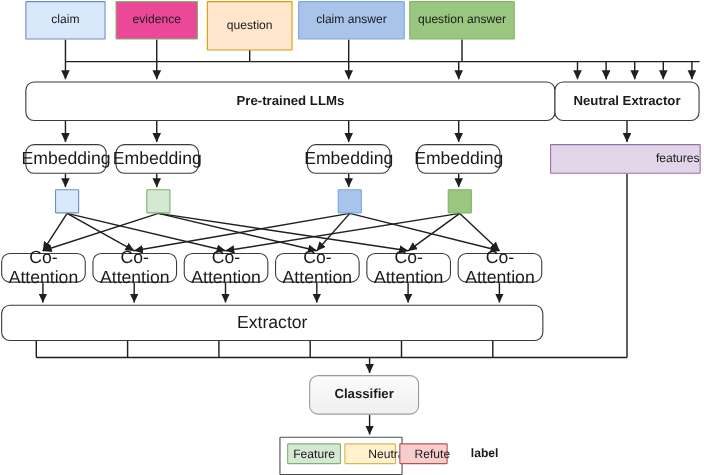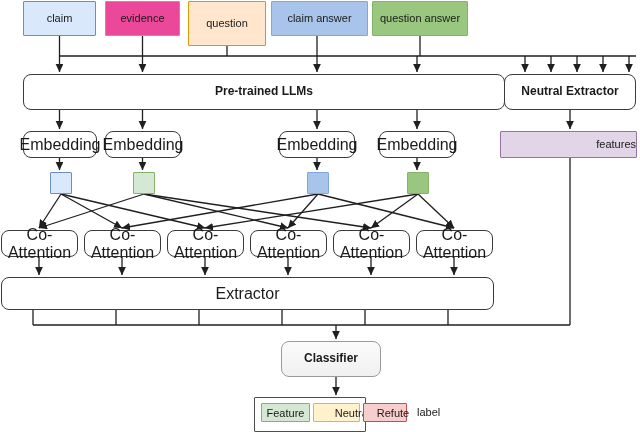--- a/index.html
+++ b/index.html
@@ -180,15 +180,15 @@
   <div class="node labelbox" style="left:254px;top:397px;width:112px;height:35px;"></div>
   <div class="chip" style="left:261px;top:403px;width:49px;height:19px;background:#d5e8d4;border-color:#82b366;">
     <span>Feature</span>
   </div>
   <div class="chip" style="left:313px;top:403px;width:47px;height:19px;background:#fff2cc;border-color:#d6b656;padding-left:32px;">
     <span>Neutral</span>
   </div>
   <div class="chip" style="left:363px;top:403px;width:44px;height:19px;background:#f8cecc;border-color:#b85450;padding-left:16px;">
     <span>Refute</span>
   </div>
-  <div class="freetext" style="left:417px;top:406px;">label</div>
+  <div class="freetext" style="left:428px;top:406px;font-weight:bold;">label</div>
 
 </div>
 
 </body></html>

